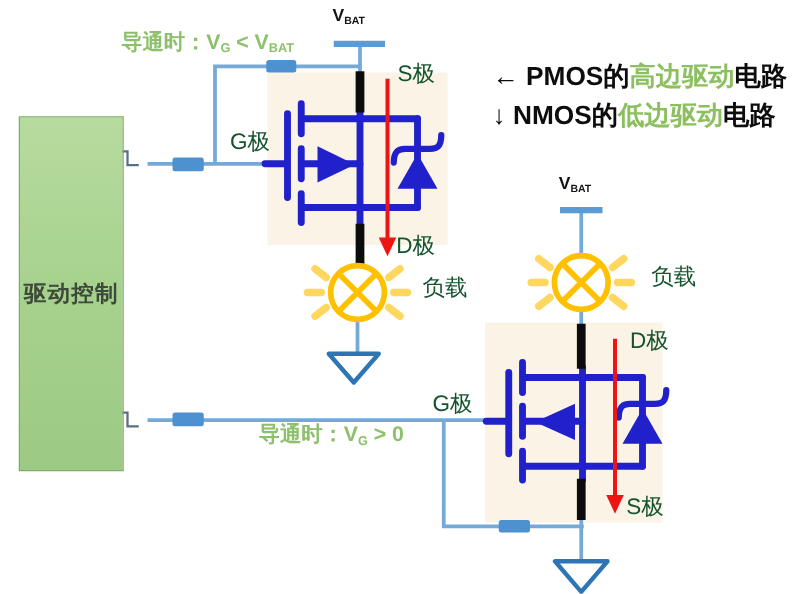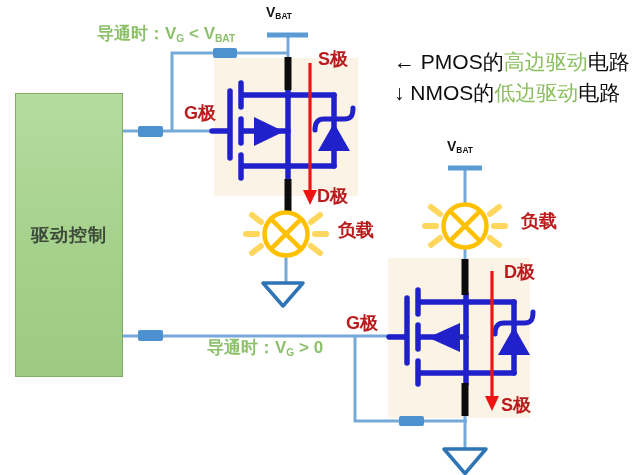--- a/index.html
+++ b/index.html
@@ -4,37 +4,37 @@
 <style>
   html,body{margin:0;padding:0;}
   body{
     width:640px;height:475px;
     font-family:"Liberation Sans","DejaVu Sans",sans-serif;
     background:#ffffff;overflow:hidden;
   }
   .stage{position:relative;width:640px;height:475px;background:#ffffff;}
   svg.circuit{position:absolute;left:0;top:0;}
   .lbl{
-    position:absolute;color:#b91c1c;font-size:18px;font-weight:700;
+    position:absolute;color:#14532d;font-size:18px;font-weight:400;
     white-space:nowrap;line-height:1.1;
   }
   .vbat{font-size:14px;font-weight:600;color:#141414;}
   .sub{font-size:0.60em;vertical-align:-0.28em;font-weight:600;}
   .green-note{
     position:absolute;color:#8cc06a;font-size:17px;font-weight:700;
     white-space:nowrap;
   }
   .green-note .sub{font-weight:700;}
   .header{
     position:absolute;left:394px;top:46px;color:#0d0d0d;
-    font-size:21px;font-weight:400;line-height:31px;white-space:nowrap;
+    font-size:21px;font-weight:700;line-height:31px;white-space:nowrap;
   }
   .header .hl{color:#8cbf5f;}
   .drive-box{
-    position:absolute;left:15px;top:93px;width:108px;height:284px;
+    position:absolute;left:15px;top:93px;width:84px;height:284px;
     background:linear-gradient(180deg,#b6db9f 0%,#a5d18c 55%,#9cc983 100%);
     border:1px solid #7fae63;box-sizing:border-box;
     display:flex;align-items:center;justify-content:center;
   }
   .drive-box .box-label{color:#3d4a3a;font-size:18px;font-weight:600;letter-spacing:1px;}
 </style>
 </head>
 <body>
 
 <div class="stage">

